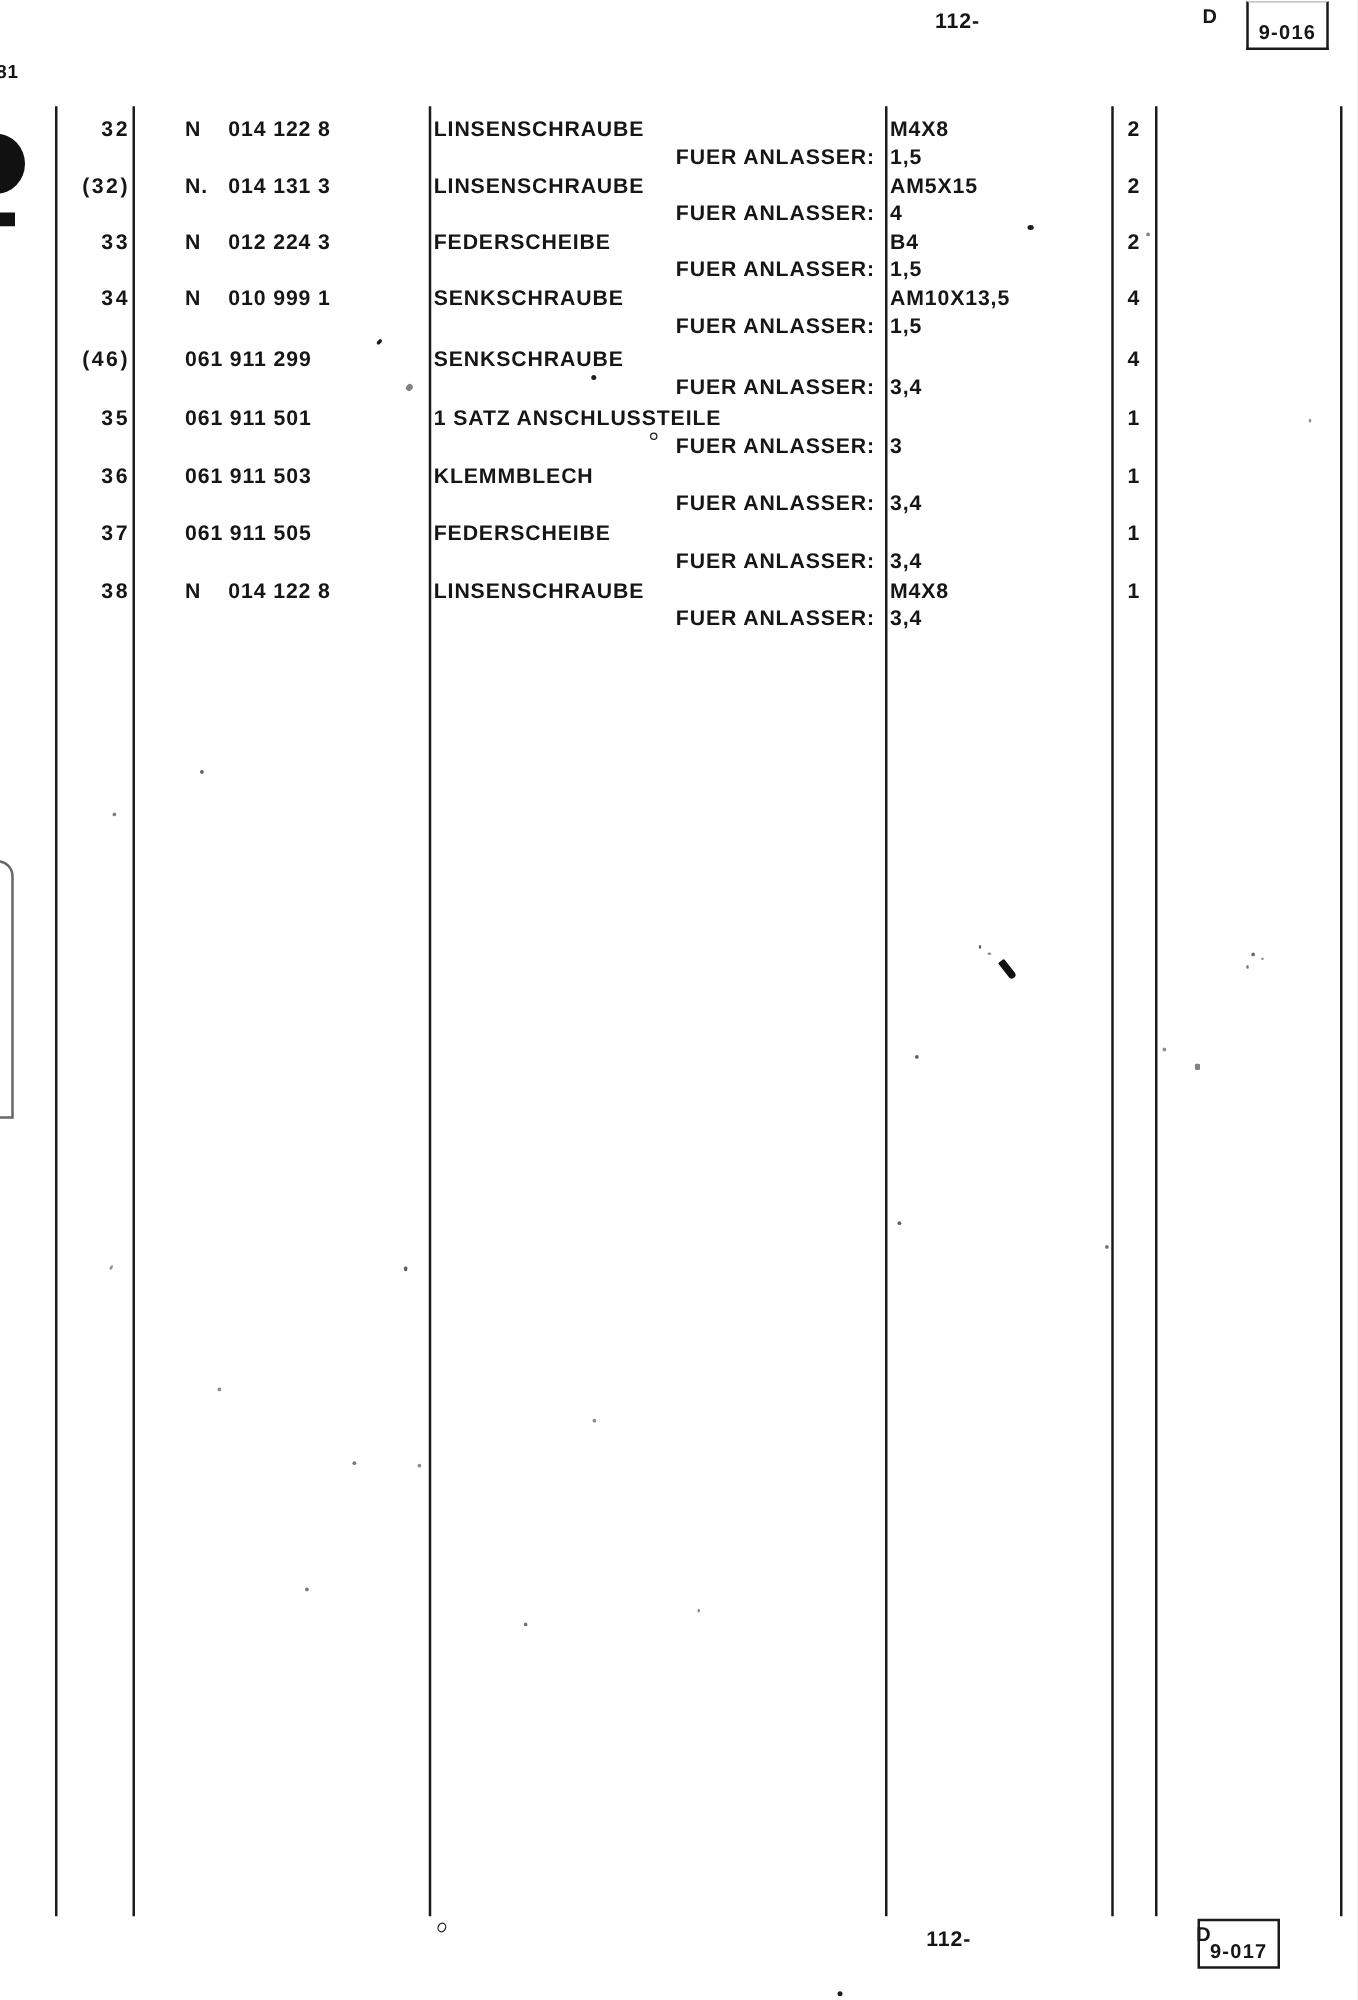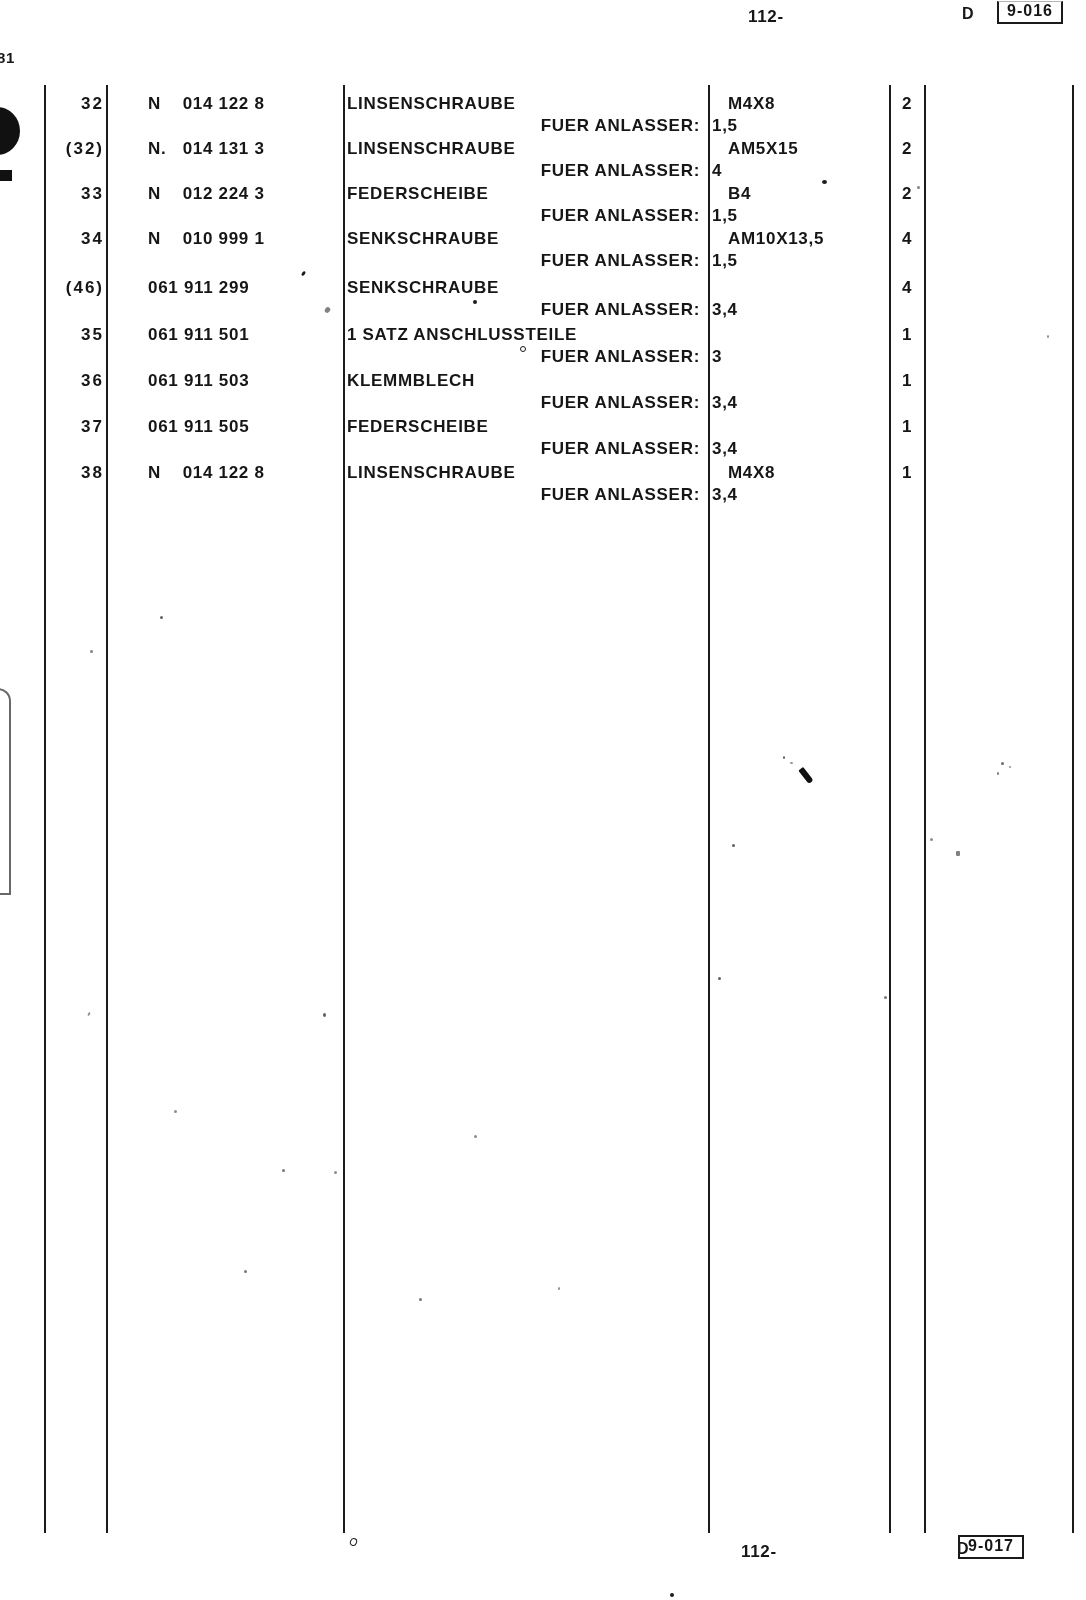--- a/index.html
+++ b/index.html
@@ -6,29 +6,29 @@
   .page{
     position:relative;width:1086px;height:1600px;background:#ffffff;
     overflow:hidden;margin:0 auto;
     font-family:Liberation Sans, sans-serif;
     font-weight:700;color:#161616;font-size:17px;letter-spacing:.7px;
   }
   .t{position:absolute;white-space:pre;}
   
   .vline{position:absolute;top:85px;height:1448px;width:2px;background:#1b1b1b;}
   
-  .ref-box{position:absolute;font-size:16px;letter-spacing:1px;padding:0 8px 2px;border:2px solid #1a1a1a;}
+  .ref-box{position:absolute;font-size:16px;letter-spacing:1px;padding:16px 8px 2px;border:2px solid #1a1a1a;}
   .ref-box.open-top{border-top:1px solid #b5b5b5;}
   
   .row{position:absolute;left:0;top:0;width:100%;height:0;}
   .cell{position:absolute;white-space:pre;line-height:17px;}
   .cell.pos{left:44px;width:60px;top:0;text-align:right;letter-spacing:2px;}
   .cell.part{left:148px;top:0;}
   .cell.desc{left:347px;top:0;}
-  .cell.dim{left:728px;top:0;}
+  .cell.dim{left:712px;top:0;}
   .cell.qty{left:888px;width:38px;top:0;text-align:center;}
   .cell.fuer-label{left:430px;width:270px;top:22px;text-align:right;}
   .cell.fuer-value{left:712px;top:22px;}
   
   .half-disc{position:absolute;left:-26px;top:107px;width:46px;height:48px;background:#111;border-radius:50%;}
   .edge-square{position:absolute;left:0;top:170px;width:12px;height:11px;background:#111;}
   .edge-box{position:absolute;left:-31px;top:688px;width:38px;height:203px;border:2px solid #2e2e2e;border-radius:0 13px 0 0;opacity:.72;}
   .check-mark{position:absolute;left:803px;top:767px;width:6px;height:17px;background:#111;border-radius:1px 1px 3px 3px;transform:rotate(-38deg);}
   .s{position:absolute;background:#1c1c1c;border-radius:50%;}
 </style>

